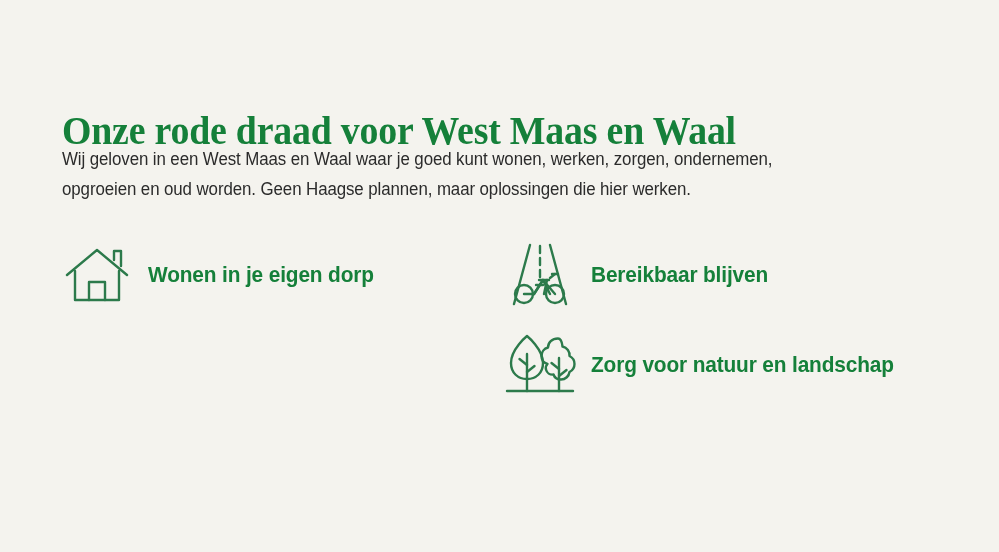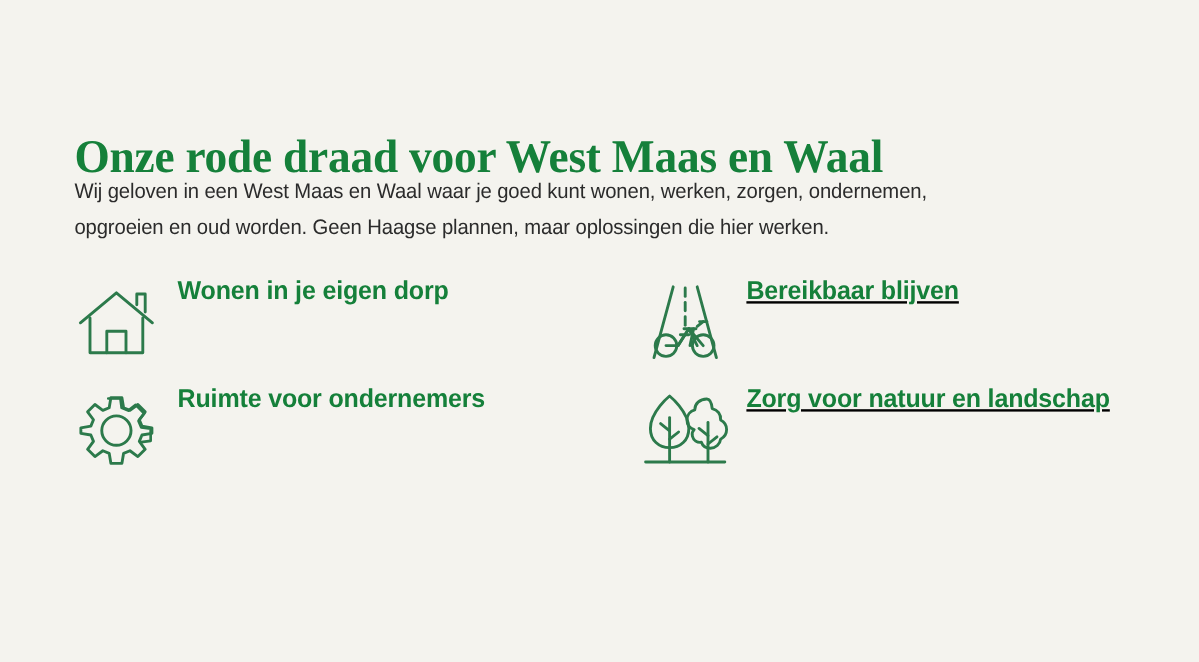--- a/index.html
+++ b/index.html
@@ -54,24 +54,25 @@
   .intro p {
     margin: 0;
   }
 
   
   .col {
     position: absolute;
     top: 186px;
   }
   .col-left  { left: 58px; }
-  .col-right { left: 532px; text-decoration: underline; }
+  .col-right { left: 501px; }
 
   .item {
     display: flex;
+    align-items: center;
     height: 90px;
   }
   .item-icon {
     width: 78px;
     min-width: 78px;
     height: 78px;
     display: flex;
     align-items: center;
     justify-content: center;
   }
@@ -117,34 +118,20 @@
           <polyline class="ico" points="3,31 33,6 63,31"></polyline>
           <polyline class="ico" points="50,16 50,7 57,7 57,22"></polyline>
           <polyline class="ico" points="11,27 11,56 55,56 55,27"></polyline>
           <polyline class="ico" points="25,56 25,38 41,38 41,56"></polyline>
         </svg>
       </span>
       <span class="item-label">Wonen in je eigen dorp</span>
     </div>
 
 
-    <div class="item">
-      <span class="item-icon">
-        <svg width="64" height="64" viewBox="0 0 64 64">
-          <path class="ico" d="M26.5 3.5 L37.5 3.5 L38.6 12.0 L44.6 14.5 L51.3 9.3 L59.1 17.1 L53.9 23.8 L56.4 29.8 L64.9 30.9 L64.9 41.9 L56.4 43.0" transform="translate(-1,0) scale(0.92) translate(2,2)"></path>
-          <path class="ico" d="M32 4.5
-                   L36.6 4.5 L38.0 12.8 L43.3 15.0 L49.9 10.1 L56.0 16.2 L51.1 22.8 L53.3 28.1 L61.6 29.5 L61.6 34.1
-                   L53.3 35.5 L51.1 40.8 L56.0 47.4 L49.9 53.5 L43.3 48.6 L38.0 50.8 L36.6 59.1 L32 59.1
-                   L27.4 59.1 L26.0 50.8 L20.7 48.6 L14.1 53.5 L8.0 47.4 L12.9 40.8 L10.7 35.5 L2.4 34.1 L2.4 29.5
-                   L10.7 28.1 L12.9 22.8 L8.0 16.2 L14.1 10.1 L20.7 15.0 L26.0 12.8 L27.4 4.5 Z"></path>
-          <circle class="ico" cx="32" cy="31.8" r="12.2"></circle>
-        </svg>
-      </span>
-      <span class="item-label">Ruimte voor ondernemers</span>
-    </div>
 
 
   </div>
 
   <div class="col col-right">
 
     <div class="item">
       <span class="item-icon">
         <svg width="62" height="66" viewBox="0 0 62 66">
           <line class="ico" x1="21" y1="3" x2="5" y2="62"></line>

